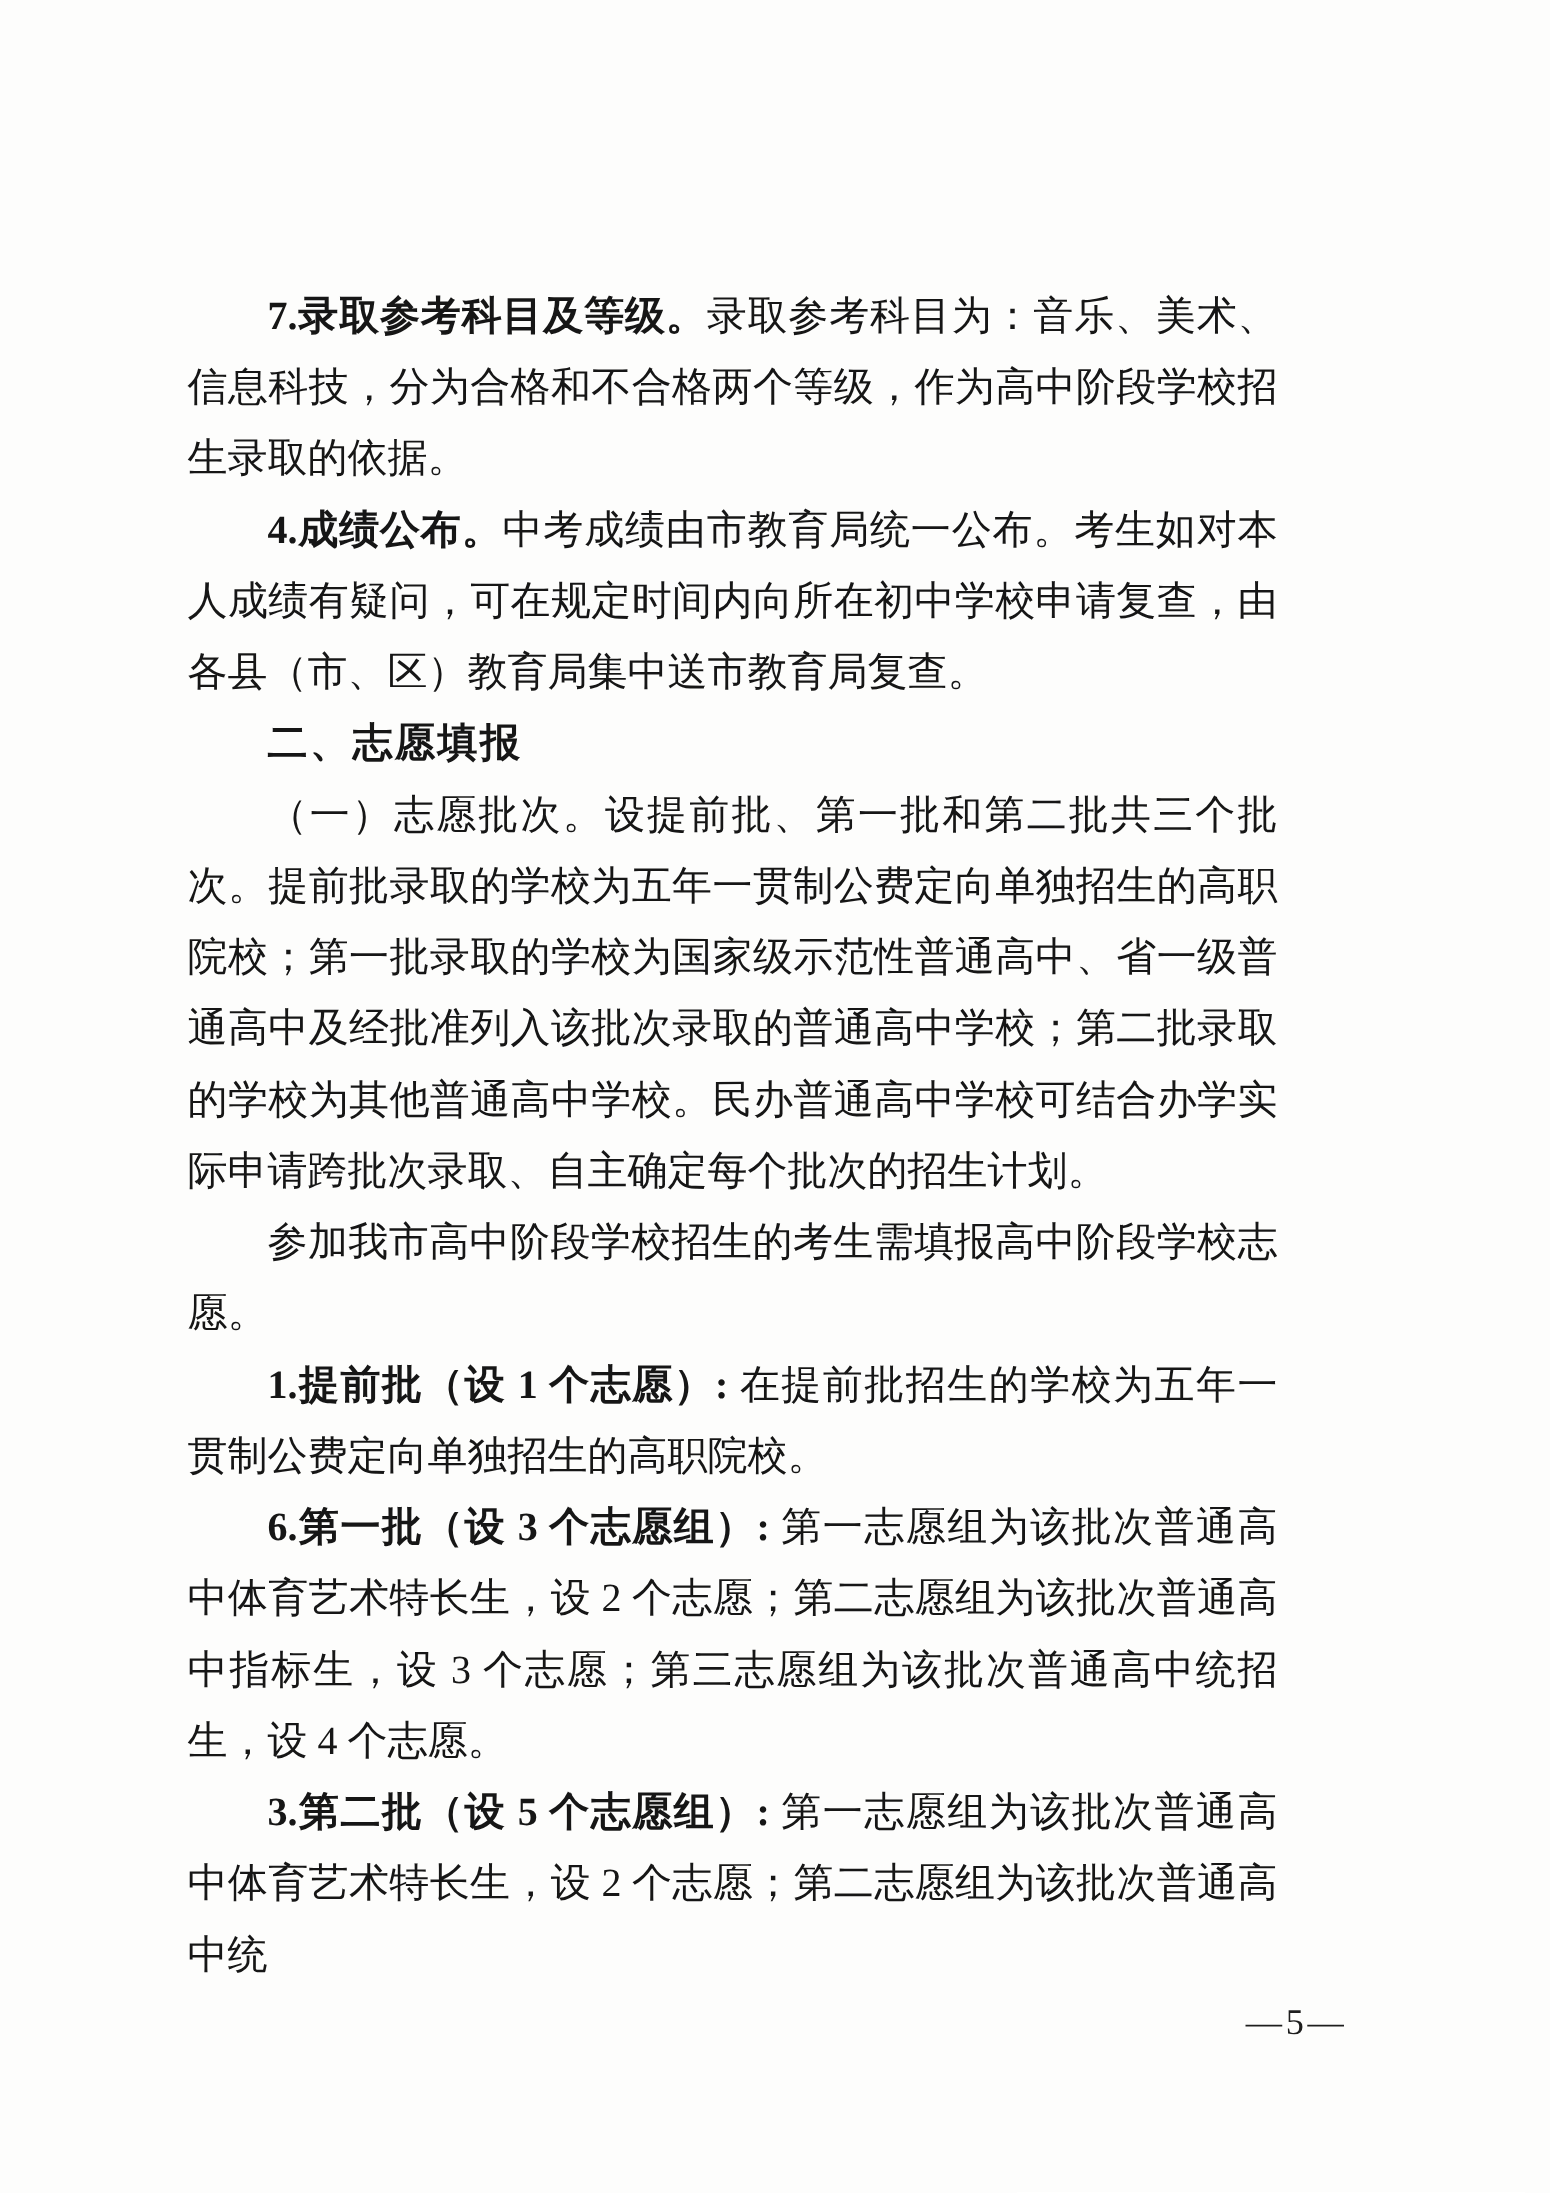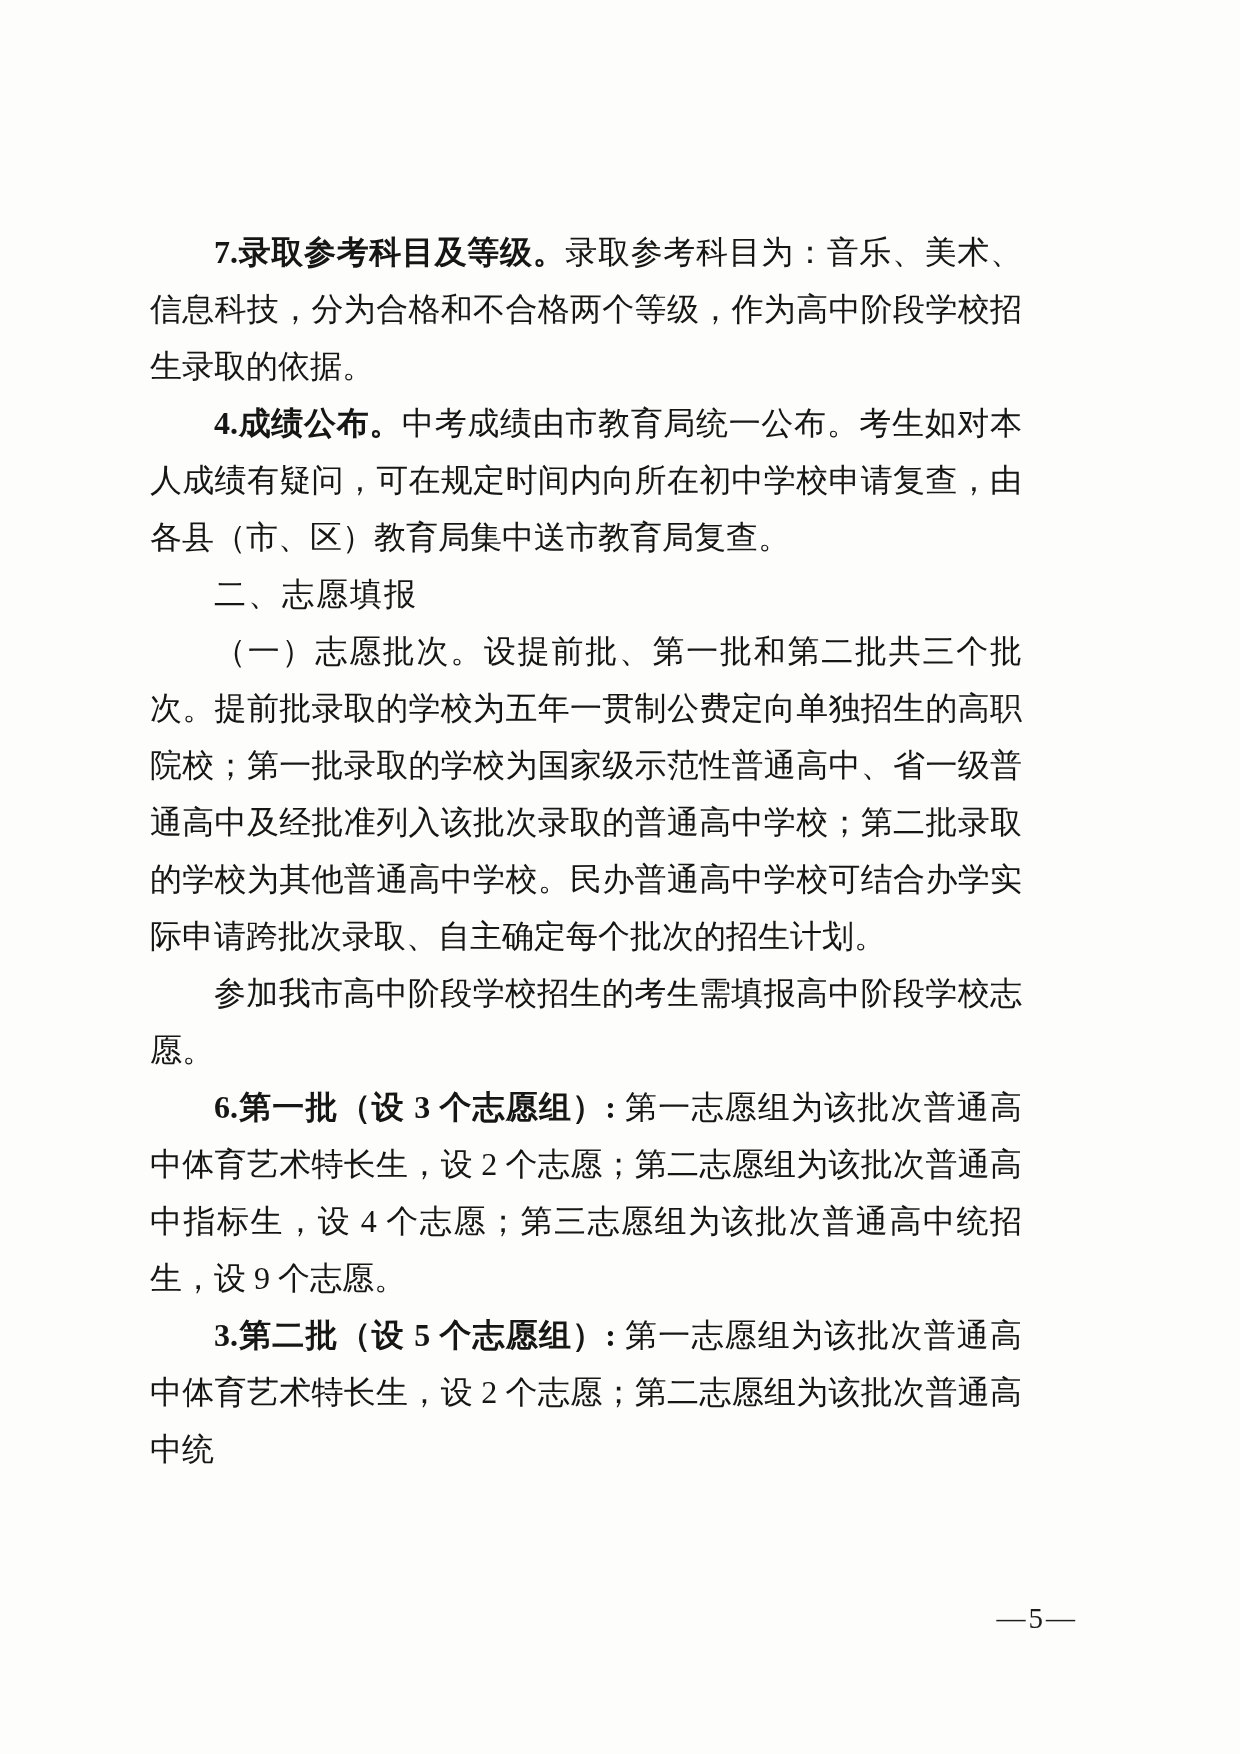--- a/index.html
+++ b/index.html
@@ -32,21 +32,21 @@
     text-indent: 64px;
   }
   .lead {
     font-weight: 700;
   }
   .lead-kai {
     font-weight: 400;
   }
   .section-heading-p {
     font-family: "Liberation Sans", "DejaVu Sans", sans-serif;
-    font-weight: 400;
+    font-weight: 700;
     letter-spacing: 2px;
   }
   .page-number {
     position: absolute;
     top: 1602px;
     right: 162px;
     font-size: 29px;
     color: #1d1d1d;
     letter-spacing: 3px;
     font-family: "Liberation Serif", "DejaVu Serif", serif;
@@ -61,21 +61,22 @@
     <p><span class="lead">7.录取参考科目及等级。</span><span>录取参考科目为：音乐、美术、信息科技，分为合格和不合格两个等级，作为高中阶段学校招生录取的依据。</span></p>
 
     <p><span class="lead">4.成绩公布。</span><span>中考成绩由市教育局统一公布。考生如对本人成绩有疑问，可在规定时间内向所在初中学校申请复查，由各县（市、区）教育局集中送市教育局复查。</span></p>
 
     <p class="section-heading-p"><span>二、志愿填报</span></p>
 
     <p><span class="lead-kai">（一）志愿批次。</span><span>设提前批、第一批和第二批共三个批次。提前批录取的学校为五年一贯制公费定向单独招生的高职院校；第一批录取的学校为国家级示范性普通高中、省一级普通高中及经批准列入该批次录取的普通高中学校；第二批录取的学校为其他普通高中学校。民办普通高中学校可结合办学实际申请跨批次录取、自主确定每个批次的招生计划。</span></p>
 
     <p><span>参加我市高中阶段学校招生的考生需填报高中阶段学校志愿。</span></p>
 
+    <p><span class="lead">1.提前批（设 1 个志愿）:</span><span> 在提前批招生的学校为五年一贯制公费定向单独招生的高职院校。</span></p>
 
-    <p><span class="lead">6.第一批（设 3 个志愿组）:</span><span> 第一志愿组为该批次普通高中体育艺术特长生，设 2 个志愿；第二志愿组为该批次普通高中指标生，设 4 个志愿；第三志愿组为该批次普通高中统招生，设 9 个志愿。</span></p>
+    <p><span class="lead">6.第一批（设 3 个志愿组）:</span><span> 第一志愿组为该批次普通高中体育艺术特长生，设 2 个志愿；第二志愿组为该批次普通高中指标生，设 3 个志愿；第三志愿组为该批次普通高中统招生，设 4 个志愿。</span></p>
 
     <p><span class="lead">3.第二批（设 5 个志愿组）:</span><span> 第一志愿组为该批次普通高中体育艺术特长生，设 2 个志愿；第二志愿组为该批次普通高中统</span></p>
 
   </div>
 
   <div class="page-number">—5—</div>
 </div>
 
 </body></html>

